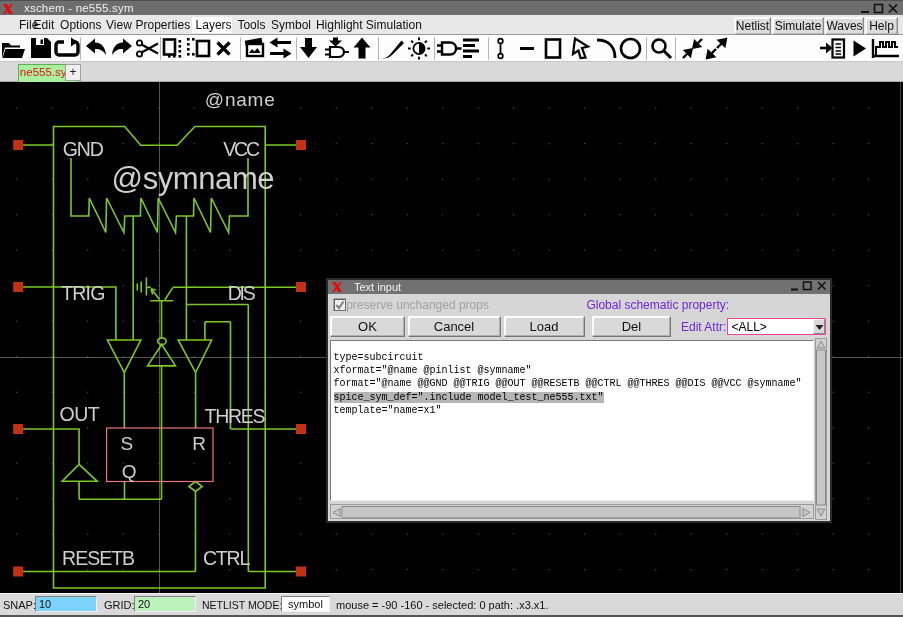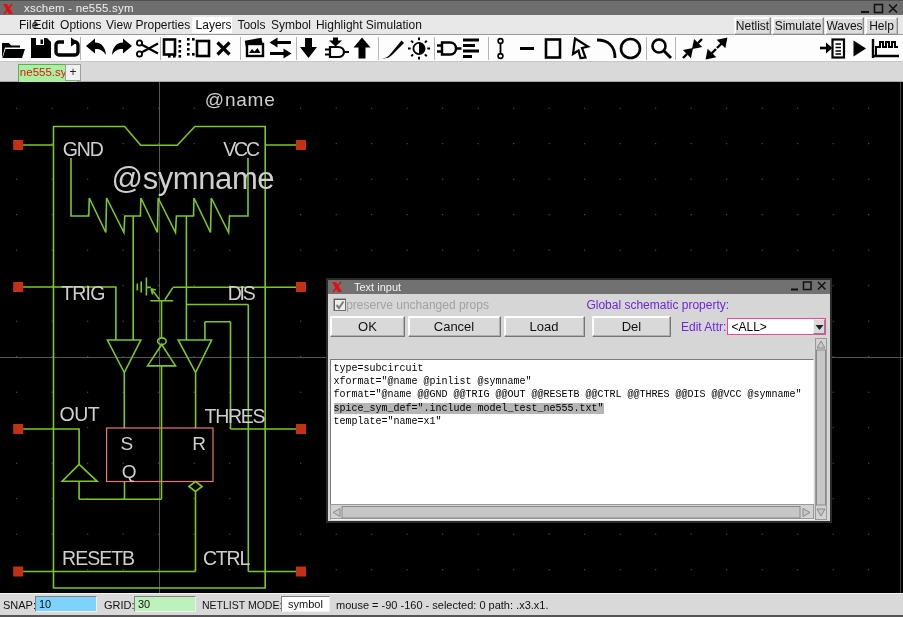--- a/index.html
+++ b/index.html
@@ -18,21 +18,21 @@
 #canvas{position:absolute;left:0;top:82px;width:903px;height:511px;background:#000}
 #statusbar{position:absolute;left:0;top:593px;width:903px;height:24px;background:#d9d9d9;border-top:1px solid #f5f5f5;font-size:11px;color:#111}
 .slab{position:absolute;top:5px}
 .sentry{position:absolute;top:2px;height:16px;border:1px solid #808080;border-bottom-color:#f0f0f0;border-right-color:#f0f0f0;font-size:11px;line-height:14px;padding-left:3px}
 #winbot{position:absolute;left:0;top:615px;width:903px;height:2px;background:#555}
 #dlg{position:absolute;left:326px;top:196px;width:506px;height:245px;background:#2b2b2b;padding:2px}
 #dlgtitle{position:relative;width:100%;height:14px;background:#717171}
 #dlgtitle .t{position:absolute;left:26px;top:1px;font-size:11px;color:#f2f2f2}
 #dlgbody{position:relative;width:100%;height:227px;background:#d6d6d6}
 .dbtn{position:absolute;top:21.5px;height:21px;background:#d9d9d9;border:1px solid #767676;border-top-color:#fcfcfc;border-left-color:#fcfcfc;box-shadow:inset -1px -1px 0 #b0b0b0, inset 1px 1px 0 #ffffff;font-size:13px;color:#111;text-align:center;line-height:19px}
-#dtext{position:absolute;left:1.5px;top:65px;width:484.5px;height:160.5px;background:#fff;border:1px solid #7a7a7a;border-bottom-color:#f2f2f2;border-right-color:#f2f2f2;font-family:"Liberation Mono",monospace;font-size:10px;line-height:13.2px;color:#000;padding:2px 0 0 3px;white-space:pre}
+#dtext{position:absolute;left:1.5px;top:46px;width:484.5px;height:160.5px;background:#fff;border:1px solid #7a7a7a;border-bottom-color:#f2f2f2;border-right-color:#f2f2f2;font-family:"Liberation Mono",monospace;font-size:10px;line-height:13.2px;color:#000;padding:10px 0 0 3px;white-space:pre}
 </style></head><body>
 <div id="win">
 <div id="titlebar">
       <svg width="14" height="15" style="position:absolute;left:1px;top:0">
         <polygon points="2,3 6,3 12,13 8,13" fill="#e80c0c"></polygon>
         <path d="M11,3 L3,13" stroke="#e80c0c" stroke-width="1.6" fill="none"></path>
       </svg>
       <span class="t">xschem - ne555.sym</span>
 <svg width="46" height="12" style="position:absolute;left:858px;top:2px">
         <path d="M3,9 H11" stroke="#111" stroke-width="2"></path>
@@ -332,19 +332,19 @@
                 <polygon points="479,6.5 472,2.5 472,10.5"></polygon>
               </g>
             </svg></div>
 </div>
 </div>
 </div>
 <div id="statusbar">
 <span class="slab" style="left:3px">SNAP:</span>
 <div class="sentry" style="left:35px;width:62px;background:#7dd3fc">10</div>
 <span class="slab" style="left:104px">GRID:</span>
-<div class="sentry" style="left:134px;width:62px;background:#bdf2bd">30</div>
+<div class="sentry" style="left:134px;width:62px;background:#bdf2bd">20</div>
 <span class="slab" style="left:202px;font-size:10.5px">NETLIST MODE:</span>
 <div class="sentry" style="left:281px;width:49px;background:#fff;text-align:center;padding-left:0">symbol</div>
 <span class="slab" style="left:336px">mouse = -90 -160 - selected: 0 path: .x3.x1.</span>
 </div>
 <div id="winbot"></div>
 </div>
 
 </body></html>

